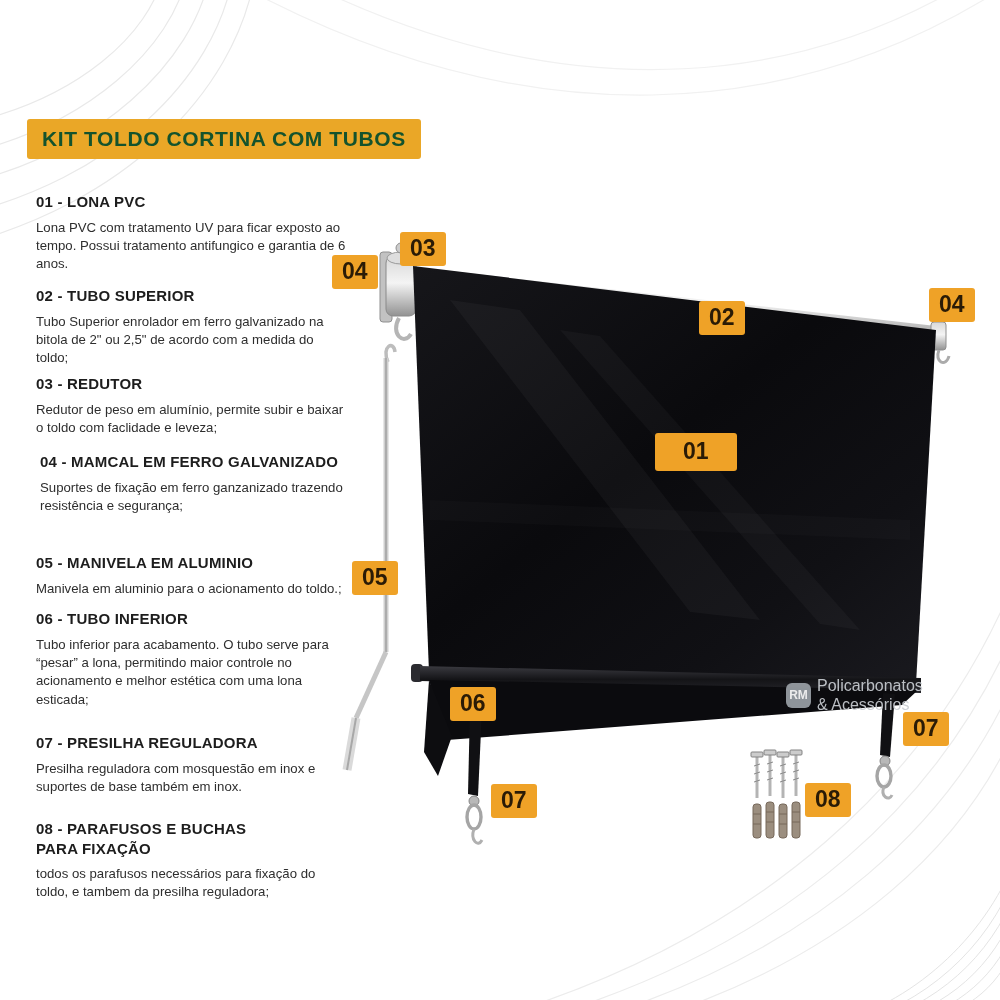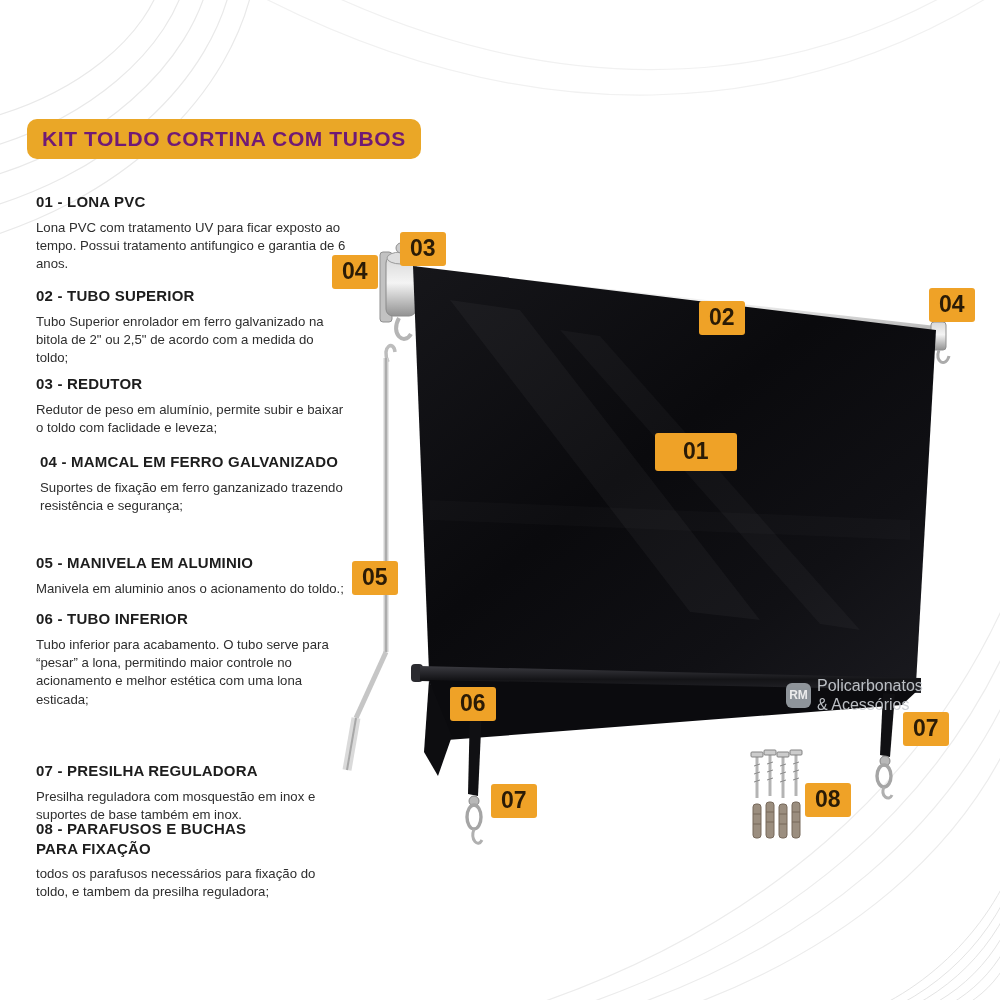--- a/index.html
+++ b/index.html
@@ -4,30 +4,30 @@
 <style>
   html,body{margin:0;padding:0;background:#ffffff;}
   .canvas{
     position:relative;width:1000px;height:1000px;overflow:hidden;background:#ffffff;
     font-family:"Liberation Sans","DejaVu Sans",sans-serif;color:#222;
   }
   svg.bg,svg.art{position:absolute;left:0;top:0;width:1000px;height:1000px;}
   
   .title-badge{
     position:absolute;left:27px;top:119px;
-    background:#EAA727;color:#701a75;
+    background:#EAA727;color:#14532d;
     font-size:21px;font-weight:bold;letter-spacing:.6px;
-    padding:8px 15px;border-radius:10px;white-space:nowrap;
+    padding:8px 15px;border-radius:3px;white-space:nowrap;
   }
   
   .sec{position:absolute;left:36px;width:312px;}
   .sec h3{margin:0;font-size:15px;font-weight:bold;color:#1d1d1d;letter-spacing:.2px;line-height:1.3;}
   .sec p{margin:7px 0 0 0;font-size:13.2px;line-height:1.4;color:#2e2e2e;}
   .s1{top:192px;} .s2{top:286px;} .s3{top:374px;} .s4{top:452px;left:40px;width:330px;}
-  .s5{top:553px;} .s6{top:609px;width:296px;} .s7{top:733px;margin-top:28px;} .s8{top:819px;}
+  .s5{top:553px;} .s6{top:609px;width:296px;} .s7{top:733px;} .s8{top:819px;}
   .s8 h3{width:235px;}
   
   .nbadge{
     position:absolute;background:#EFA227;color:#2A1B06;
     font-size:23px;font-weight:bold;text-align:center;
     padding:3px 10px;border-radius:3px;line-height:1.2;
   }
   .b03{left:400px;top:232px;} .b04l{left:332px;top:255px;}
   .b02{left:699px;top:301px;} .b04r{left:929px;top:288px;}
   .b01{left:655px;top:433px;padding:5px 28px;}
@@ -213,21 +213,21 @@
   <div class="sec s3">
     <h3>03 - REDUTOR</h3>
     <p>Redutor de peso em alumínio, permite subir e baixar o toldo com faclidade e leveza;</p>
   </div>
   <div class="sec s4">
     <h3>04 - MAMCAL  EM FERRO GALVANIZADO</h3>
     <p>Suportes de fixação em ferro ganzanizado trazendo resistência e segurança;</p>
   </div>
   <div class="sec s5">
     <h3>05 - MANIVELA EM ALUMINIO</h3>
-    <p>Manivela em aluminio anos o acionamento do toldo.;</p>
+    <p>Manivela em aluminio para o acionamento do toldo.;</p>
   </div>
   <div class="sec s6">
     <h3>06 - TUBO INFERIOR</h3>
     <p>Tubo inferior para acabamento. O tubo serve para “pesar” a lona, permitindo maior controle no acionamento e melhor estética com uma lona esticada;</p>
   </div>
   <div class="sec s7">
     <h3>07 - PRESILHA REGULADORA</h3>
     <p>Presilha reguladora com mosquestão em inox e suportes de base também em inox.</p>
   </div>
   <div class="sec s8">

